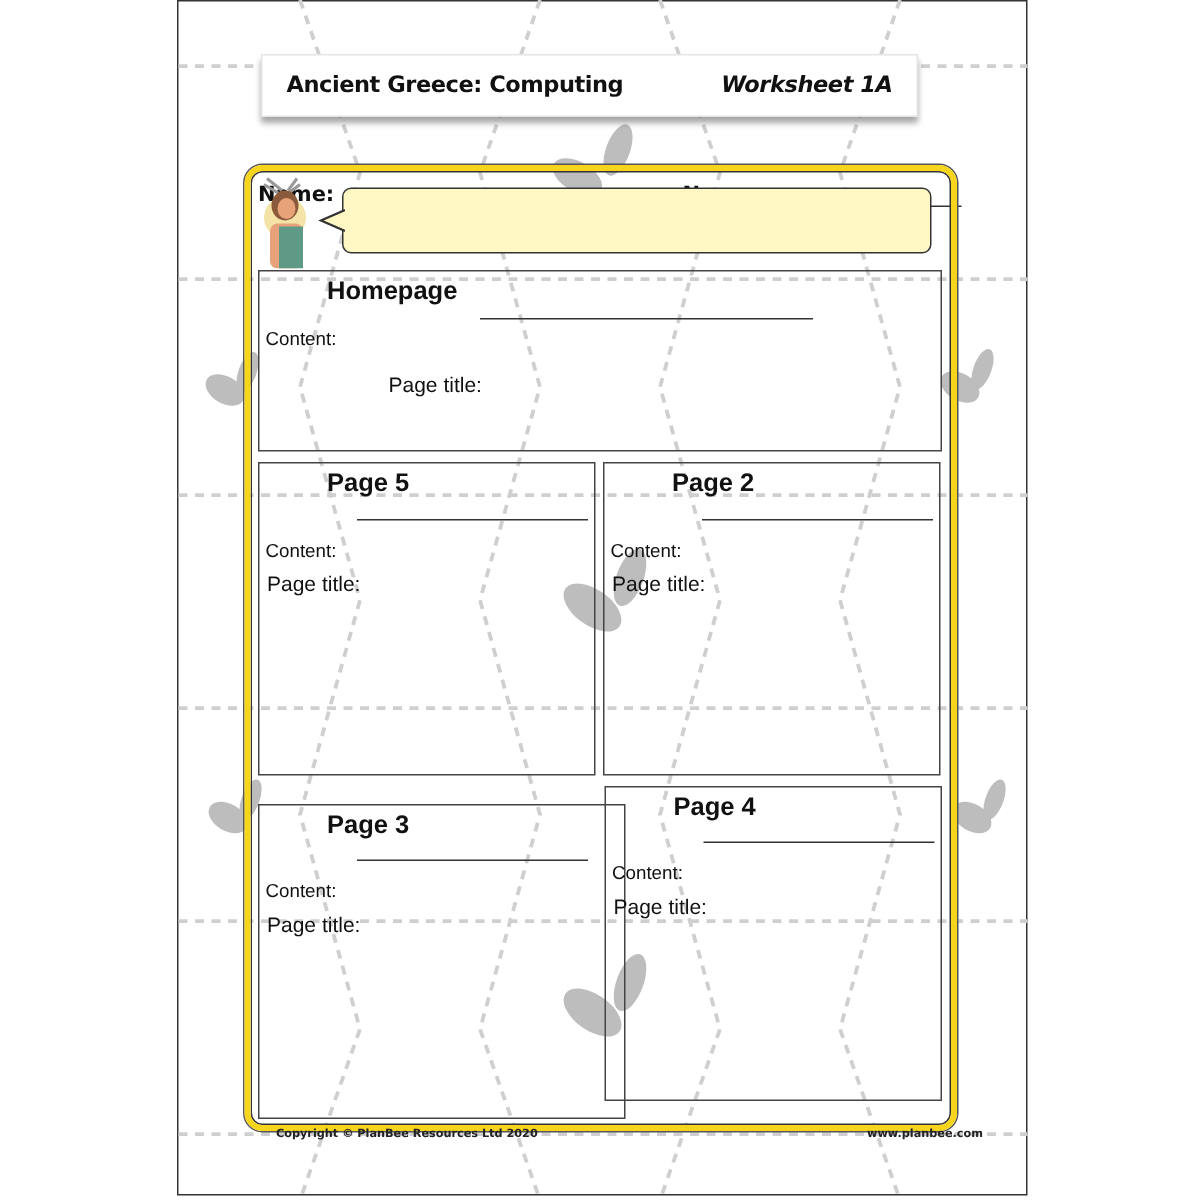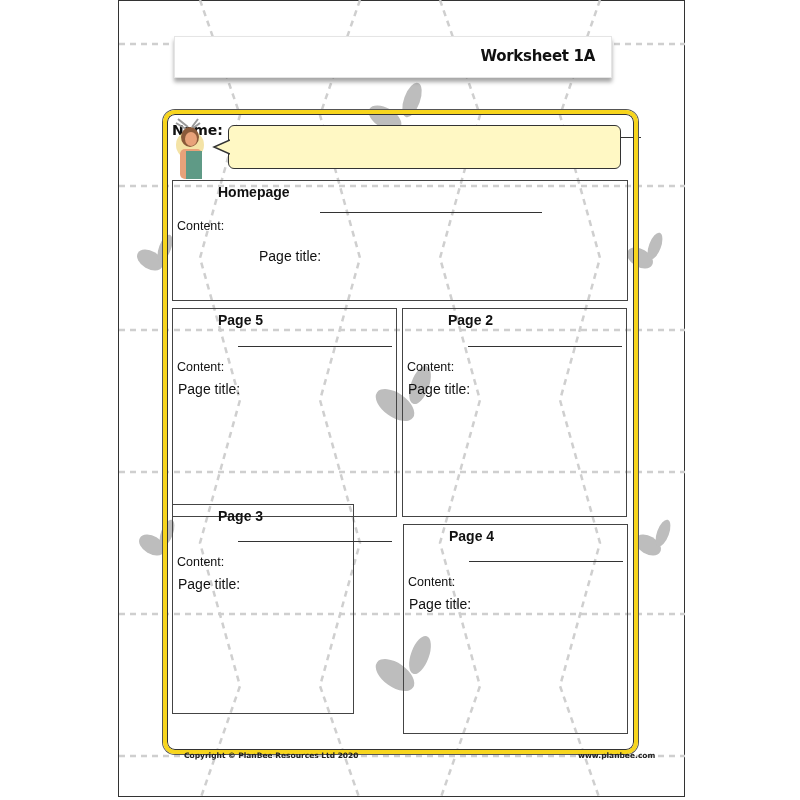--- a/index.html
+++ b/index.html
@@ -6,32 +6,32 @@
   body { width: 800px; height: 800px; position: relative; overflow: hidden;
          font-family: "Liberation Sans", sans-serif; color: #111; }
   .page { position: absolute; left: 118px; top: 0; width: 567px; height: 797px;
           background: #fff; border: 1px solid #333; box-sizing: border-box; }
   .bg { position: absolute; left: 0; top: 0; width: 800px; height: 800px; }
   .header-banner { position: absolute; left: 174px; top: 36px; width: 436px; height: 40px;
           background: #fff; box-shadow: 0 4px 4px rgba(0,0,0,0.35); border: 1px solid #e5e5e5; }
   .header-title, .header-sheet { position: absolute; top: 10px; font-weight: bold;
           font-family: "DejaVu Sans", sans-serif; font-size: 15px; letter-spacing: -0.3px; }
   .header-title { left: 16px; }
-  .header-sheet { right: 16px; }
+  .header-sheet { right: 16px; font-style: italic; }
   .name-row { position: absolute; top: 88px; font-family: "DejaVu Sans", sans-serif;
           font-weight: bold; font-size: 14px; margin-top: 34px; }
   .line { display: inline-block; border-bottom: 1px solid #333; vertical-align: bottom; height: 14px; }
   .frame { position: absolute; left: 163px; top: 110px; width: 475px; height: 644px;
           border: 4px solid #f7d51d; border-radius: 12px; box-sizing: border-box;
           box-shadow: inset 0 0 0 1px #333, 0 0 0 1px #555; background: rgba(255,255,255,0.0); }
   .bubble { position: absolute; left: 228px; top: 125px; width: 393px; height: 44px;
           background: #fff8c4; border: 1.5px solid #333; border-radius: 6px; box-sizing: border-box;
           font-size: 11.5px; text-align: center; line-height: 15px; padding-top: 6px; }
   .box { position: absolute; border: 1.5px solid #444; background: transparent; box-sizing: border-box; }
-  .box-label { position: absolute; left: 3px; top: 3px; font-size: 14px; font-weight: bold; padding-left: 42px; }
+  .box-label { position: absolute; left: 3px; top: 3px; font-size: 17px; font-weight: bold; padding-left: 42px; }
   .pt-label { position: absolute; font-size: 14px; margin-top: 48px; }
   .ct-label { position: absolute; font-size: 12.5px; }
   .footer-left, .footer-right { position: absolute; top: 751px; font-size: 7.5px; font-weight: bold;
           font-family: "DejaVu Sans", sans-serif; color: #222; padding-left: 12px; }
   .footer-left { left: 172px; }
   .footer-right { left: 566px; }
   .char { position: absolute; left: 170px; top: 113px; width: 42px; height: 66px; }
 </style>
 </head>
 <body>
@@ -63,20 +63,21 @@
     <ellipse cx="152" cy="545" rx="14" ry="9" transform="rotate(30 152 545)"></ellipse>
     <ellipse cx="167" cy="533" rx="6" ry="14" transform="rotate(20 167 533)"></ellipse>
     <ellipse cx="648" cy="545" rx="14" ry="9" transform="rotate(30 648 545)"></ellipse>
     <ellipse cx="663" cy="533" rx="6" ry="14" transform="rotate(20 663 533)"></ellipse>
     <ellipse cx="395" cy="675" rx="22" ry="12" transform="rotate(35 395 675)"></ellipse>
     <ellipse cx="420" cy="655" rx="9" ry="20" transform="rotate(20 420 655)"></ellipse>
   </g>
 </svg>
 
 <div class="header-banner">
+  <span class="header-title">Ancient Greece: Computing</span>
   <span class="header-sheet">Worksheet 1A</span>
 </div>
 
 <div class="name-row" style="left:172px;">
   <span>Name:</span>
   <span class="line" style="width:190px;"></span>
 </div>
 <div class="name-row" style="left:455px;">
   <span>Name:</span>
   <span class="line" style="width:130px;"></span>
@@ -114,21 +115,21 @@
   <span class="ct-label" style="left:4px;top:51px;">Content:</span>
 </div>
 
 <div class="box" style="left:402px;top:308px;width:225px;height:209px;">
   <span class="box-label">Page 2</span>
   <span class="pt-label" style="left:5px;top:24px;">Page title:</span>
   <span class="line" style="position:absolute;left:65px;top:23px;width:154px;"></span>
   <span class="ct-label" style="left:4px;top:51px;">Content:</span>
 </div>
 
-<div class="box" style="left:172px;top:504px;width:182px;height:210px;">
+<div class="box" style="left:172px;top:536px;width:245px;height:210px;">
   <span class="box-label">Page 3</span>
   <span class="pt-label" style="left:5px;top:23px;">Page title:</span>
   <span class="line" style="position:absolute;left:65px;top:22px;width:154px;"></span>
   <span class="ct-label" style="left:4px;top:50px;">Content:</span>
 </div>
 
 <div class="box" style="left:403px;top:524px;width:225px;height:210px;">
   <span class="box-label">Page 4</span>
   <span class="pt-label" style="left:5px;top:23px;">Page title:</span>
   <span class="line" style="position:absolute;left:65px;top:22px;width:154px;"></span>

